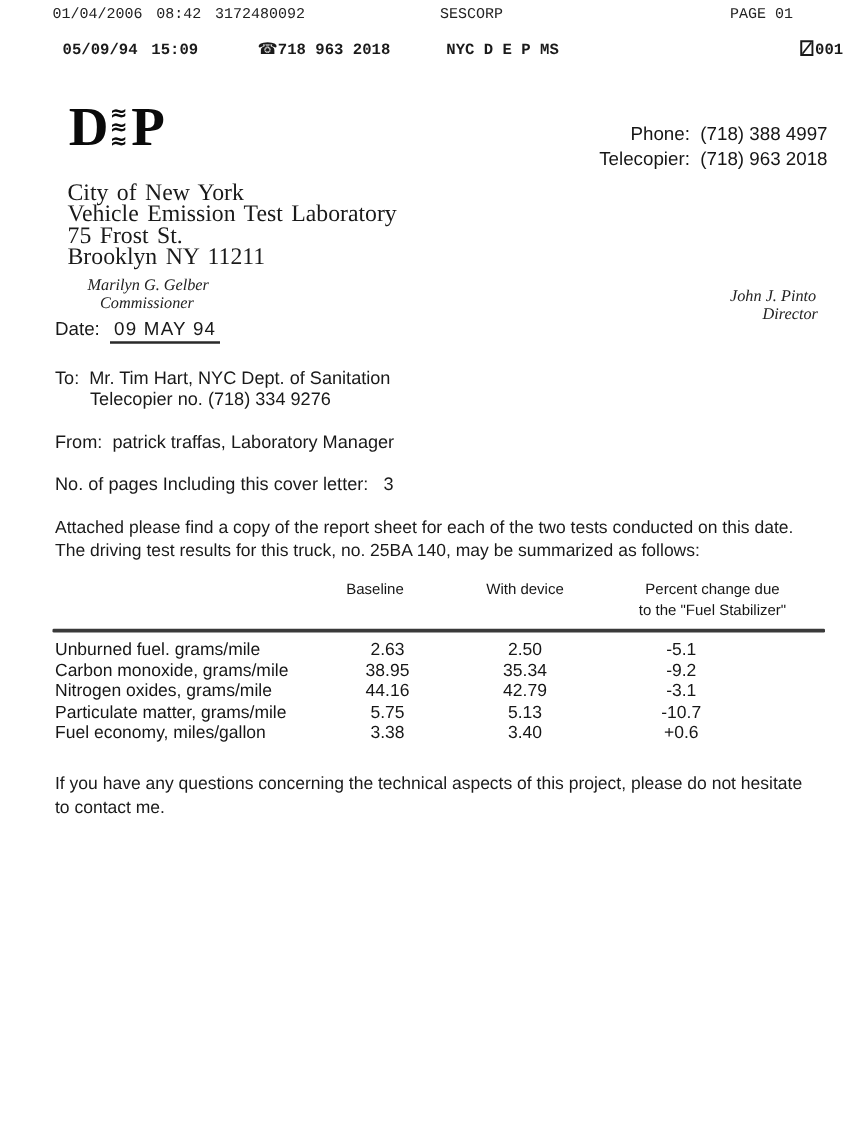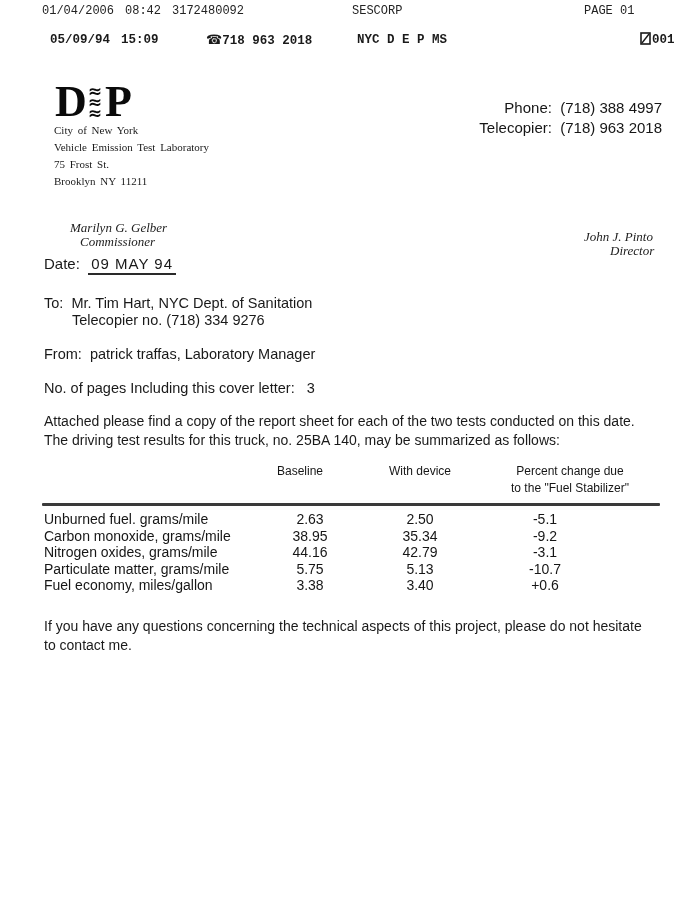--- a/index.html
+++ b/index.html
@@ -12,21 +12,21 @@
   
   .faxline{font-family:"Liberation Mono", monospace;font-size:12px;color:#222;}
   .faxline2{font-family:"Liberation Mono", monospace;font-size:12.5px;font-weight:bold;color:#1a1a1a;}
   .phone-glyph{font-family:"DejaVu Sans", sans-serif;font-size:13px;}
   .page-icon{display:inline-block;vertical-align:-2px;margin-right:1px;}
   
   .logo{display:flex;align-items:center;gap:2px;}
   .logo-letter{font-family:"Liberation Serif", serif;font-weight:900;font-size:44px;line-height:36px;color:#0a0a0a;letter-spacing:-2px;}
   .logo-waves{display:flex;flex-direction:column;justify-content:center;margin:0 1px;}
   .logo-waves span{font-family:"DejaVu Sans", sans-serif;font-size:17px;font-weight:bold;line-height:11px;color:#0a0a0a;}
-  .addr{font-family:"Liberation Serif", serif;font-size:11px;line-height:17px;color:#1a1a1a;word-spacing:2px;}
+  .addr{font-family:"Liberation Serif", serif;font-size:19px;line-height:17px;color:#1a1a1a;word-spacing:2px;margin-top:24px;}
   .contact{font-size:15px;text-align:right;line-height:20px;color:#161616;}
   .official{font-family:"Liberation Serif", serif;font-style:italic;font-size:13px;line-height:14px;color:#222;}
   
   .field{font-size:14.5px;color:#191919;}
   .date-stamp{font-size:15px;letter-spacing:1px;border-bottom:2px solid #2a2a2a;padding:0 3px 1px 3px;}
   .para{font-size:14px;line-height:18.5px;color:#1a1a1a;white-space:normal;}
   
   .thead{font-size:12px;color:#161616;text-align:center;}
   .rule{position:absolute;left:42px;width:618px;height:2.5px;background:#3a3a3a;border-radius:1px;}
   .trow{position:absolute;left:44px;display:flex;font-size:14px;color:#161616;}

